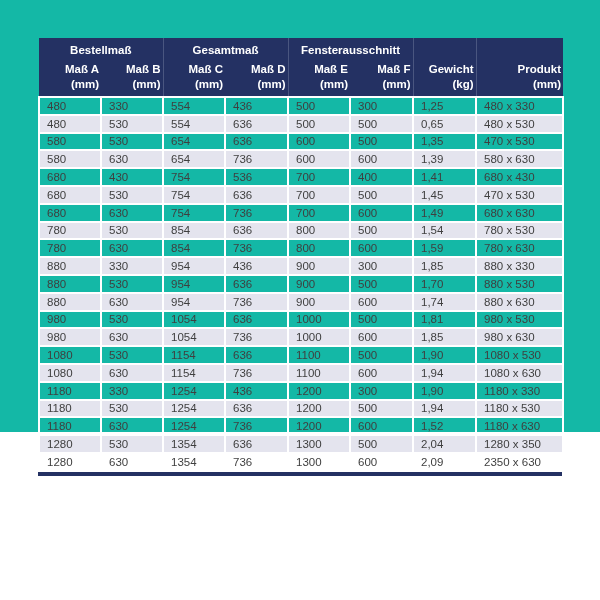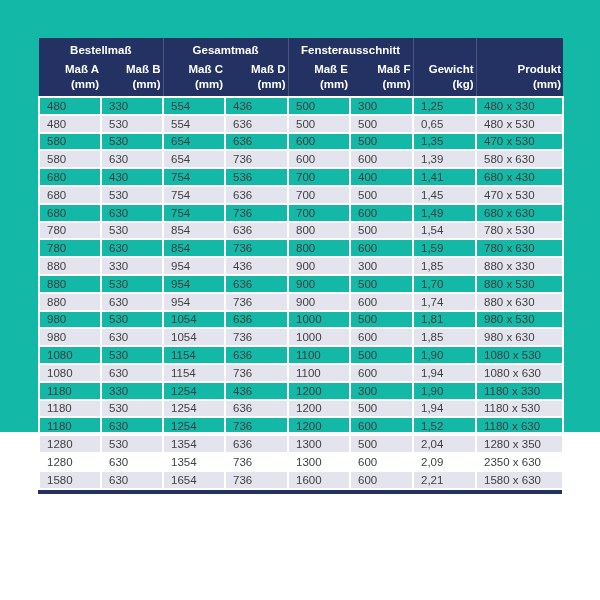--- a/index.html
+++ b/index.html
@@ -322,27 +322,17 @@
           <tr>
             <td>1280</td>
             <td>630</td>
             <td>1354</td>
             <td>736</td>
             <td>1300</td>
             <td>600</td>
             <td>2,09</td>
             <td>2350 x 630</td>
           </tr>
-          <tr class="band">
-            <td>1580</td>
-            <td>630</td>
-            <td>1654</td>
-            <td>736</td>
-            <td>1600</td>
-            <td>600</td>
-            <td>2,21</td>
-            <td>1580 x 630</td>
-          </tr>
         </tbody>
     </table>
     <div class="bottom-bar"></div>
   </div>
 </div>
 
 </body></html>

